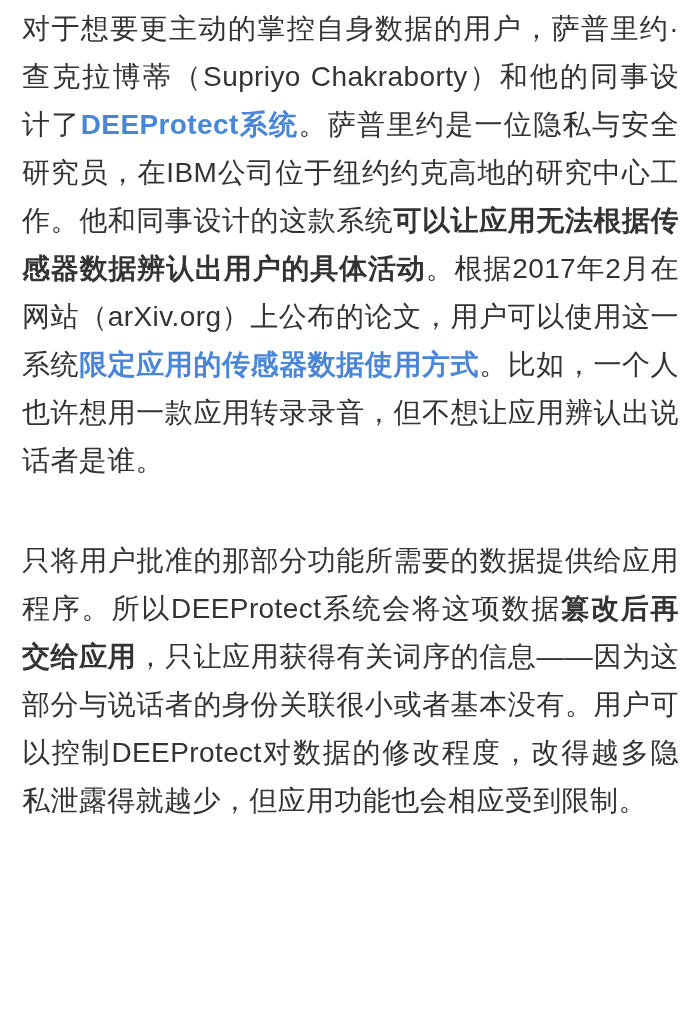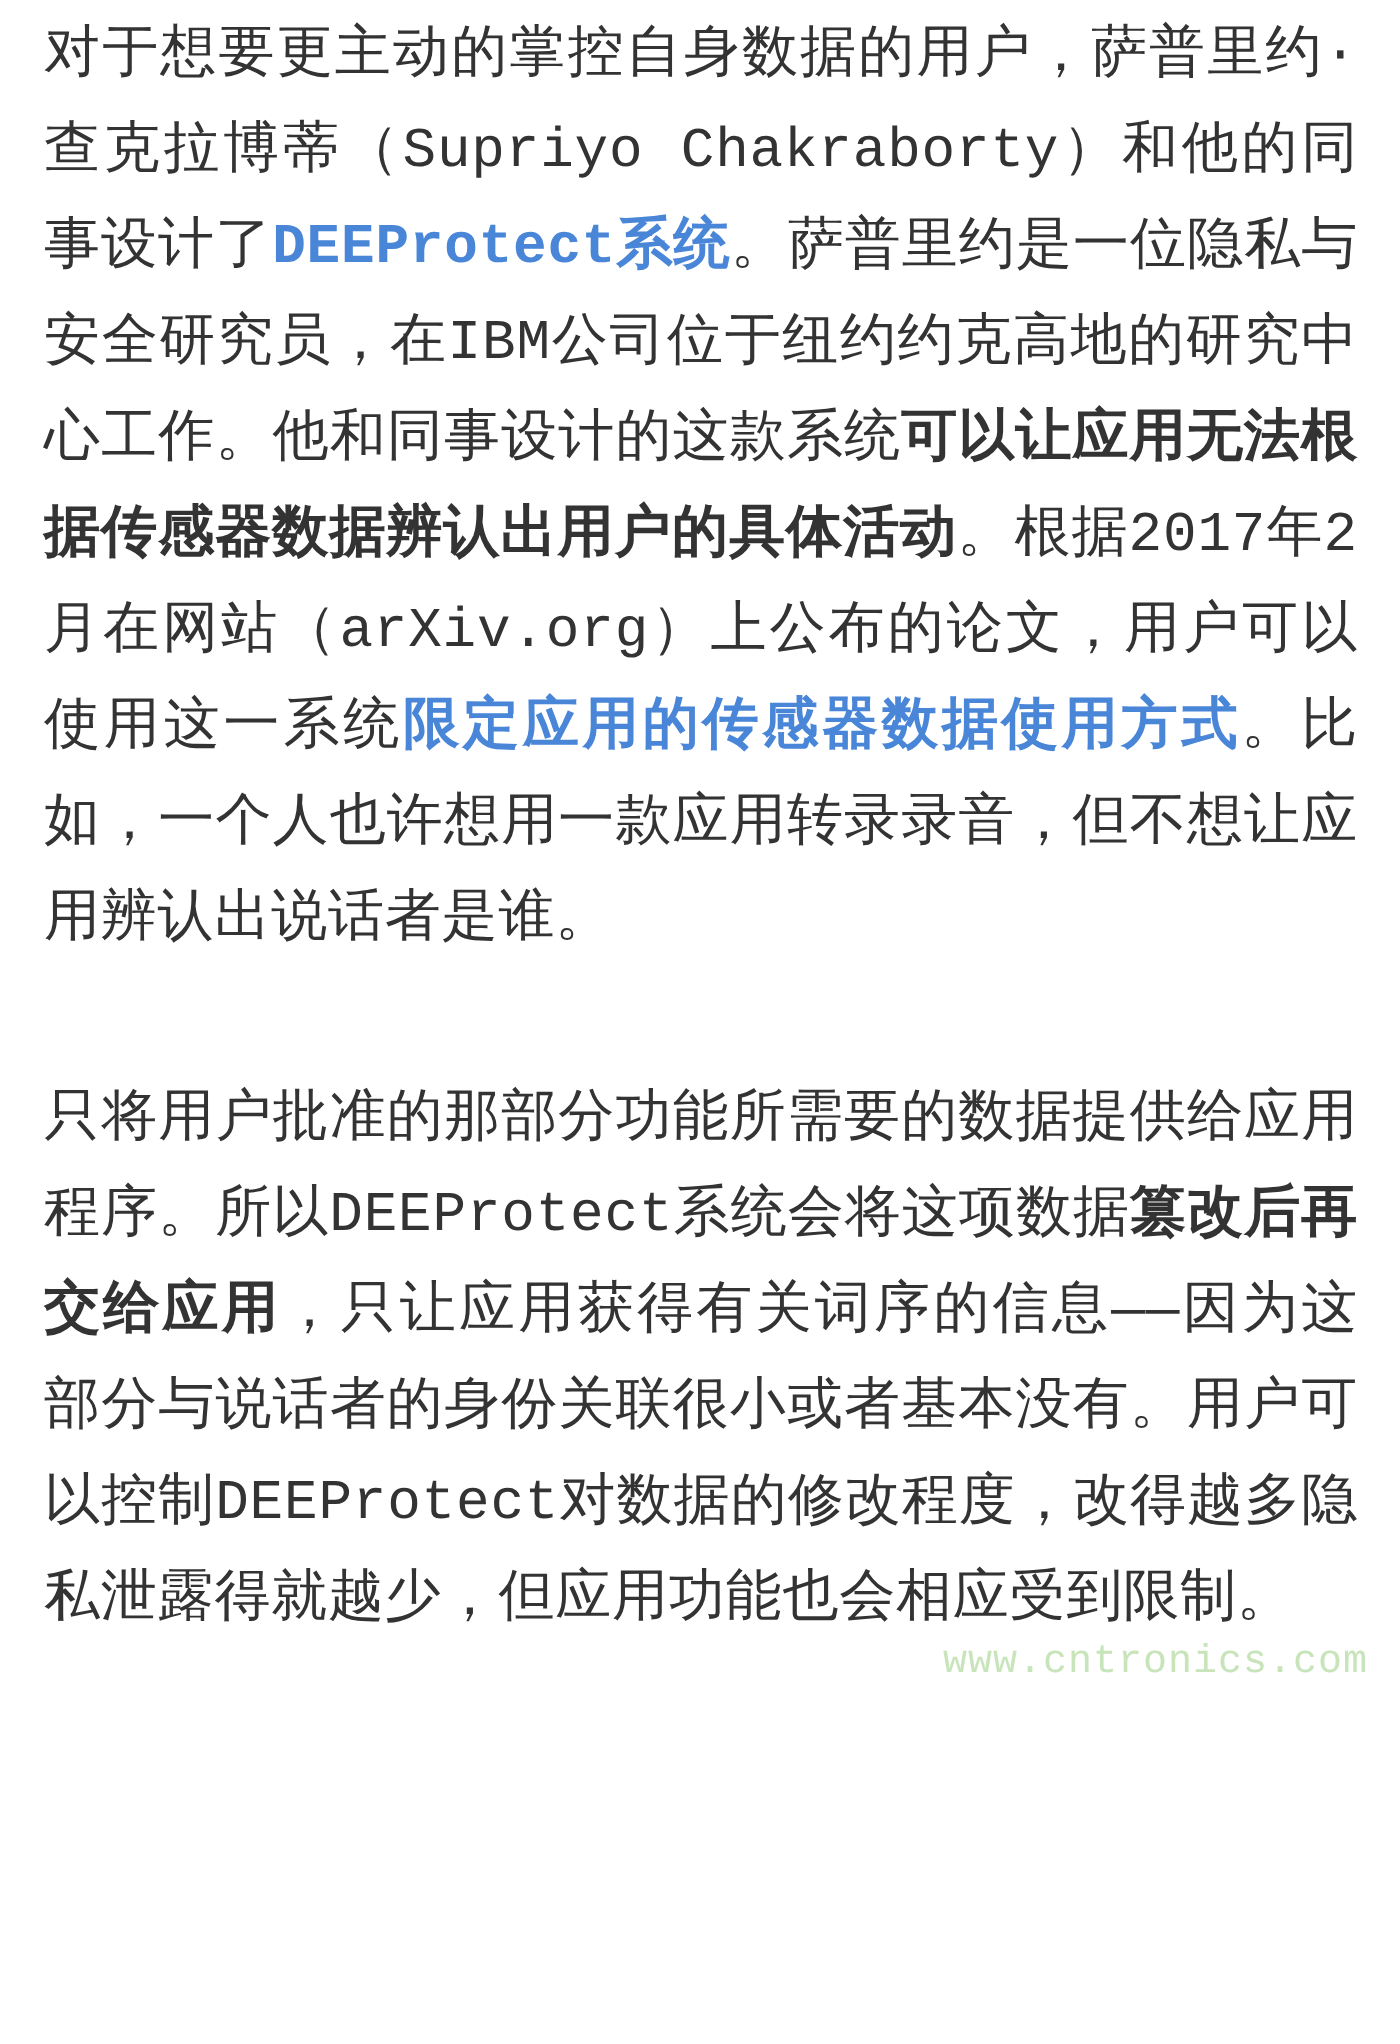--- a/index.html
+++ b/index.html
@@ -2,21 +2,21 @@
 <html style="--text-color: #333333; --link-color: #4a86d8; --watermark-color: #c8e4ba;"><head>
 <meta charset="utf-8">
 <style>
   html, body { margin: 0; padding: 0; }
   .page {
     position: relative;
     width: 700px;
     height: 846px;
     background: #ffffff;
     overflow: hidden;
-    font-family: Liberation Mono, monospace;
+    font-family: Liberation Sans, sans-serif;
   }
   .article {
     padding: 5px 21px 0 22px;
   }
   .article p {
     margin: 0 0 52px 0;
     font-size: 28px;
     line-height: 48px;
     color: var(--text-color, #333333);
     text-align: justify;
@@ -41,14 +41,13 @@
   }
 </style>
 </head>
 <body>
 
 <div class="page">
   <div class="article" id="article">
       <p><span class="run">对于想要更主动的掌控自身数据的用户，萨普里约·查克拉博蒂（Supriyo Chakraborty）和他的同事设计了</span><a class="run link">DEEProtect系统</a><span class="run">。萨普里约是一位隐私与安全研究员，在IBM公司位于纽约约克高地的研究中心工作。他和同事设计的这款系统</span><strong class="run bold">可以让应用无法根据传感器数据辨认出用户的具体活动</strong><span class="run">。根据2017年2月在网站（arXiv.org）上公布的论文，用户可以使用这一系统</span><a class="run link">限定应用的传感器数据使用方式</a><span class="run">。比如，一个人也许想用一款应用转录录音，但不想让应用辨认出说话者是谁。</span></p>
       <p><span class="run">只将用户批准的那部分功能所需要的数据提供给应用程序。所以DEEProtect系统会将这项数据</span><strong class="run bold">篡改后再交给应用</strong><span class="run">，只让应用获得有关词序的信息——因为这部分与说话者的身份关联很小或者基本没有。用户可以控制DEEProtect对数据的修改程度，改得越多隐私泄露得就越少，但应用功能也会相应受到限制。</span></p>
     </div>
-  <div class="watermark">www.cntronics.com</div>
 </div>
 
 </body></html>

